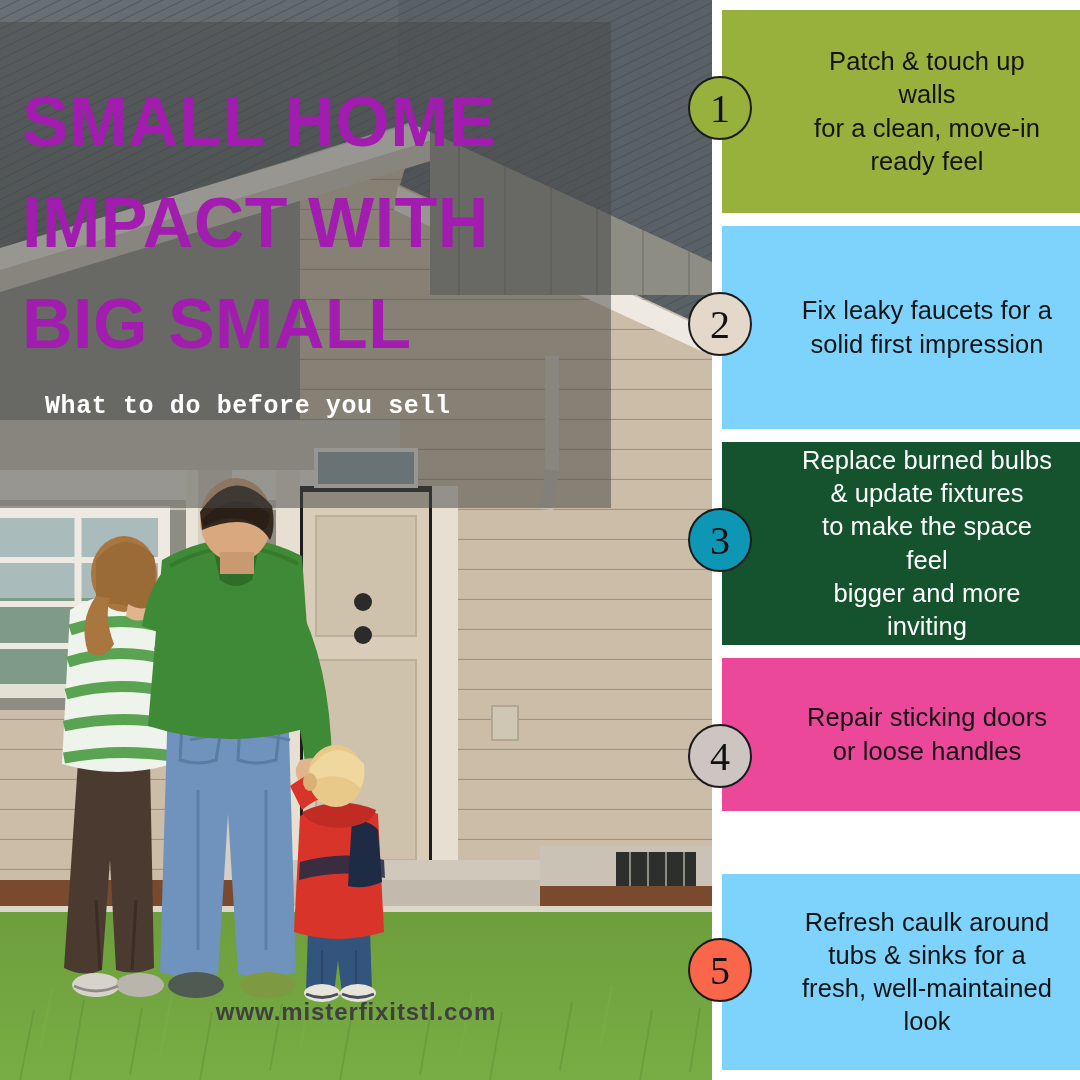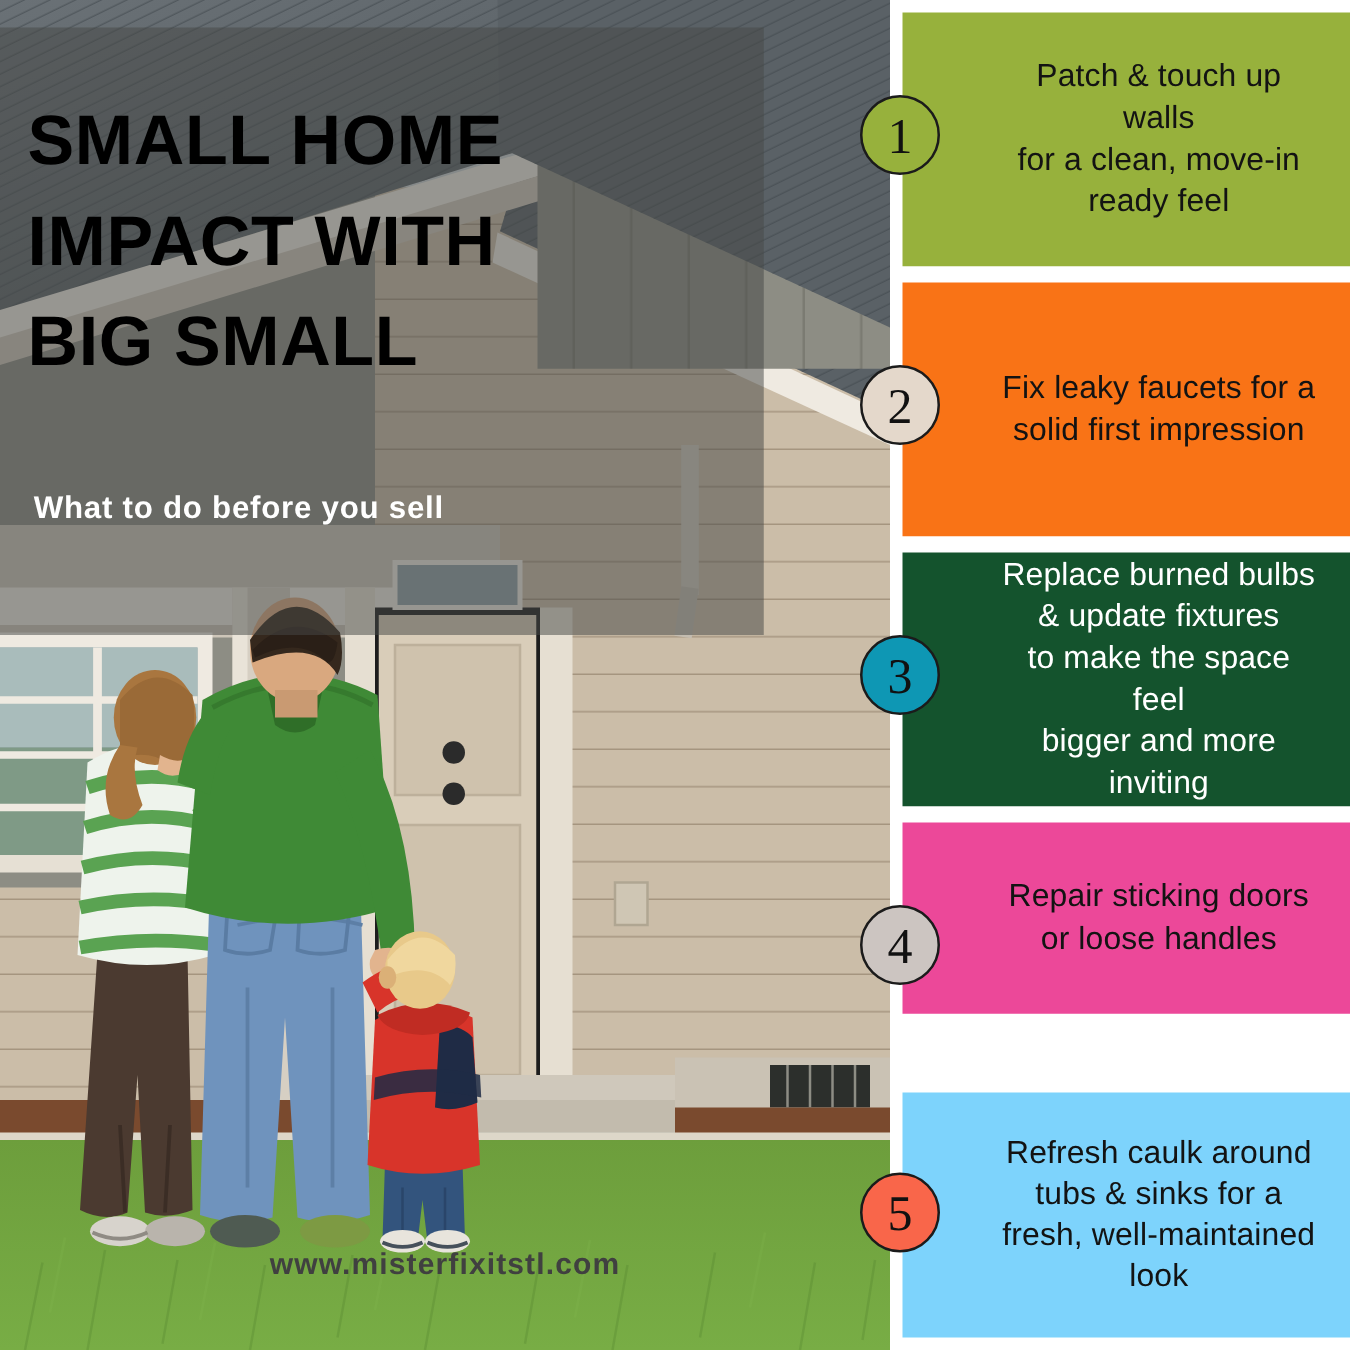--- a/index.html
+++ b/index.html
@@ -8,26 +8,26 @@
 
   
   .photo{position:absolute;left:0;top:0;width:712px;height:1080px;overflow:hidden;background:#8e9a93;}
   .photo svg{display:block;width:712px;height:1080px;}
 
   
   .tint{position:absolute;left:0;top:22px;width:611px;height:486px;background:rgba(70,72,70,0.52);}
 
   .headline{position:absolute;left:22px;top:72px;width:600px;z-index:6;}
   .headline .line{
-    color:#000000;font-weight:bold;font-size:56px;line-height:1.44;
+    color:#a21caf;font-weight:bold;font-size:70px;line-height:1.44;
     letter-spacing:0.5px;white-space:nowrap;
   }
   .subhead{
-    position:absolute;left:27px;top:392px;z-index:6;color:#ffffff;
-    font-size:25px;font-weight:bold;letter-spacing:0.6px;
+    position:absolute;left:45px;top:392px;z-index:6;color:#ffffff;
+    font-size:25px;font-weight:bold;letter-spacing:0.6px;font-family:Liberation Mono, monospace;
   }
   .site-url{
     position:absolute;left:0;top:998px;width:712px;text-align:center;z-index:6;
     color:#404040;font-size:24px;font-weight:bold;letter-spacing:0.9px;
   }
 
   
   .tips{position:absolute;left:722px;top:0;width:358px;height:1080px;}
   .tip{position:absolute;left:0;width:358px;display:flex;align-items:center;justify-content:center;}
   .tip .txt{
@@ -278,21 +278,21 @@
   <div class="tips">
 
     <div class="tip" style="top: 10px; height: 203px; background: rgb(151, 177, 60); color: rgb(19, 19, 19);">
       <div class="txt">
         <span>Patch &amp; touch up walls</span>
         <span>for a clean, move-in</span>
         <span>ready feel</span>
       </div>
     </div>
 
-    <div class="tip" style="top: 226px; height: 203px; background: #f97316; color: rgb(19, 19, 19);">
+    <div class="tip" style="top: 226px; height: 203px; background: #7dd3fc; color: rgb(19, 19, 19);">
       <div class="txt">
         <span>Fix leaky faucets for a</span>
         <span>solid first impression</span>
       </div>
     </div>
 
     <div class="tip" style="top: 442px; height: 203px; background: #14532d; color: rgb(255, 255, 255);">
       <div class="txt">
         <span>Replace burned bulbs</span>
         <span>&amp; update fixtures</span>

